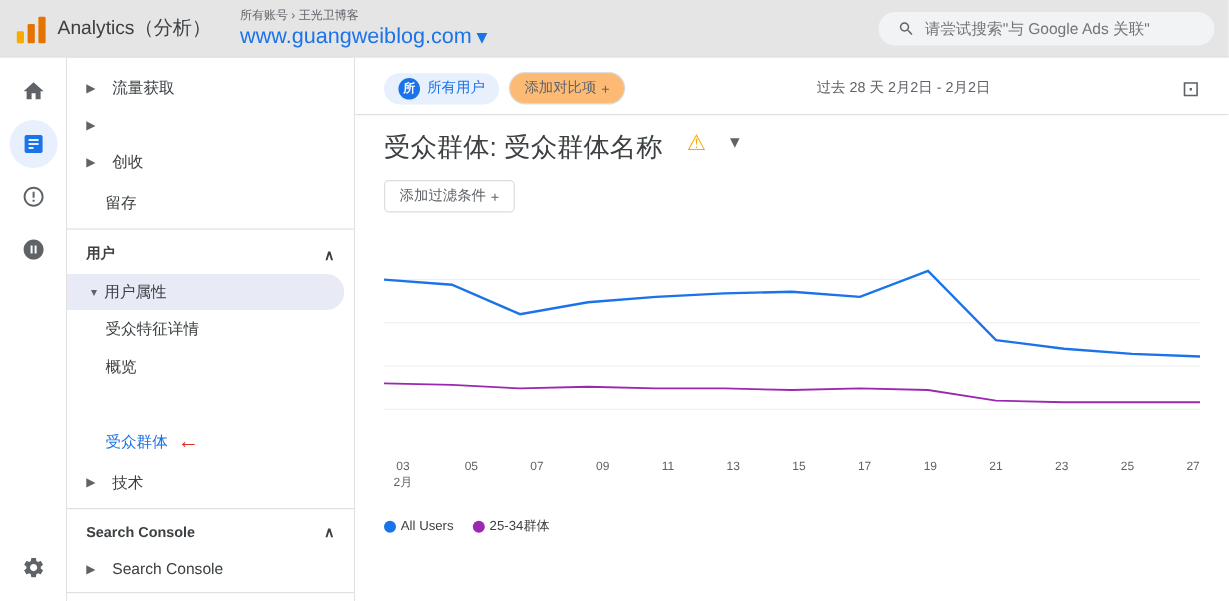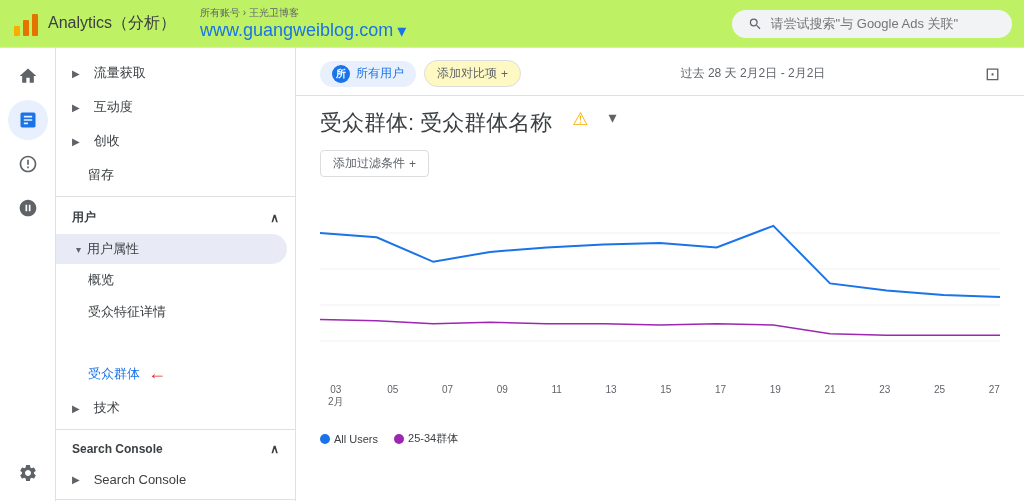--- a/index.html
+++ b/index.html
@@ -10,21 +10,21 @@
       width: 1024px;
       height: 501px;
       overflow: hidden;
       display: flex;
       flex-direction: column;
     }
 
     
     .top-header {
       height: 48px;
-      background: #bef264;
+      background: #e5e5e5;
       border-bottom: 1px solid #e0e0e0;
       display: flex;
       align-items: center;
       padding: 0 12px;
       gap: 12px;
       flex-shrink: 0;
     }
     .logo-area {
       display: flex;
       align-items: center;
@@ -205,21 +205,21 @@
     .add-compare-btn {
       display: flex;
       align-items: center;
       gap: 4px;
       border: 1px solid #dadce0;
       border-radius: 16px;
       padding: 4px 12px;
       font-size: 12px;
       color: #5f6368;
       cursor: pointer;
-      background: #fef9c3;
+      background: #fdba74;
     }
     .date-range {
       margin-left: auto;
       font-size: 12px;
       color: #5f6368;
     }
     .page-title-area {
       padding: 12px 24px 8px;
     }
     .page-title {
@@ -359,21 +359,20 @@
     </div>
   </div>
 
   <div class="sidebar">
     <div class="sidebar-item">
       <span class="expand-icon">▶</span>
       <span class="item-label">流量获取</span>
     </div>
     <div class="sidebar-item">
       <span class="expand-icon">▶</span>
-      <span class="item-label">互动度</span>
     </div>
     <div class="sidebar-item">
       <span class="expand-icon">▶</span>
       <span class="item-label">创收</span>
     </div>
     <div class="sidebar-item">
       <span class="item-label" style="padding-left:16px;">留存</span>
     </div>
 
     <div class="sidebar-divider"></div>
@@ -381,22 +380,22 @@
     <div class="sidebar-section-header">
       <span>用户</span>
       <span>∧</span>
     </div>
 
     <div class="sub-section-label" style="background:#e8eaf6;border-radius:0 24px 24px 0; margin-right:8px;">
       <span class="expand-icon">▾</span>
       <span>用户属性</span>
     </div>
 
+    <div class="sidebar-sub-item">受众特征详情</div>
     <div class="sidebar-sub-item">概览</div>
-    <div class="sidebar-sub-item">受众特征详情</div>
     <div class="sidebar-sub-item active" style="display:flex;align-items:center;gap:4px;margin-top:28px;">
       <span>受众群体</span>
       <span class="arrow-red">←</span>
     </div>
 
     <div class="sidebar-item">
       <span class="expand-icon">▶</span>
       <span class="item-label">技术</span>
     </div>
 

